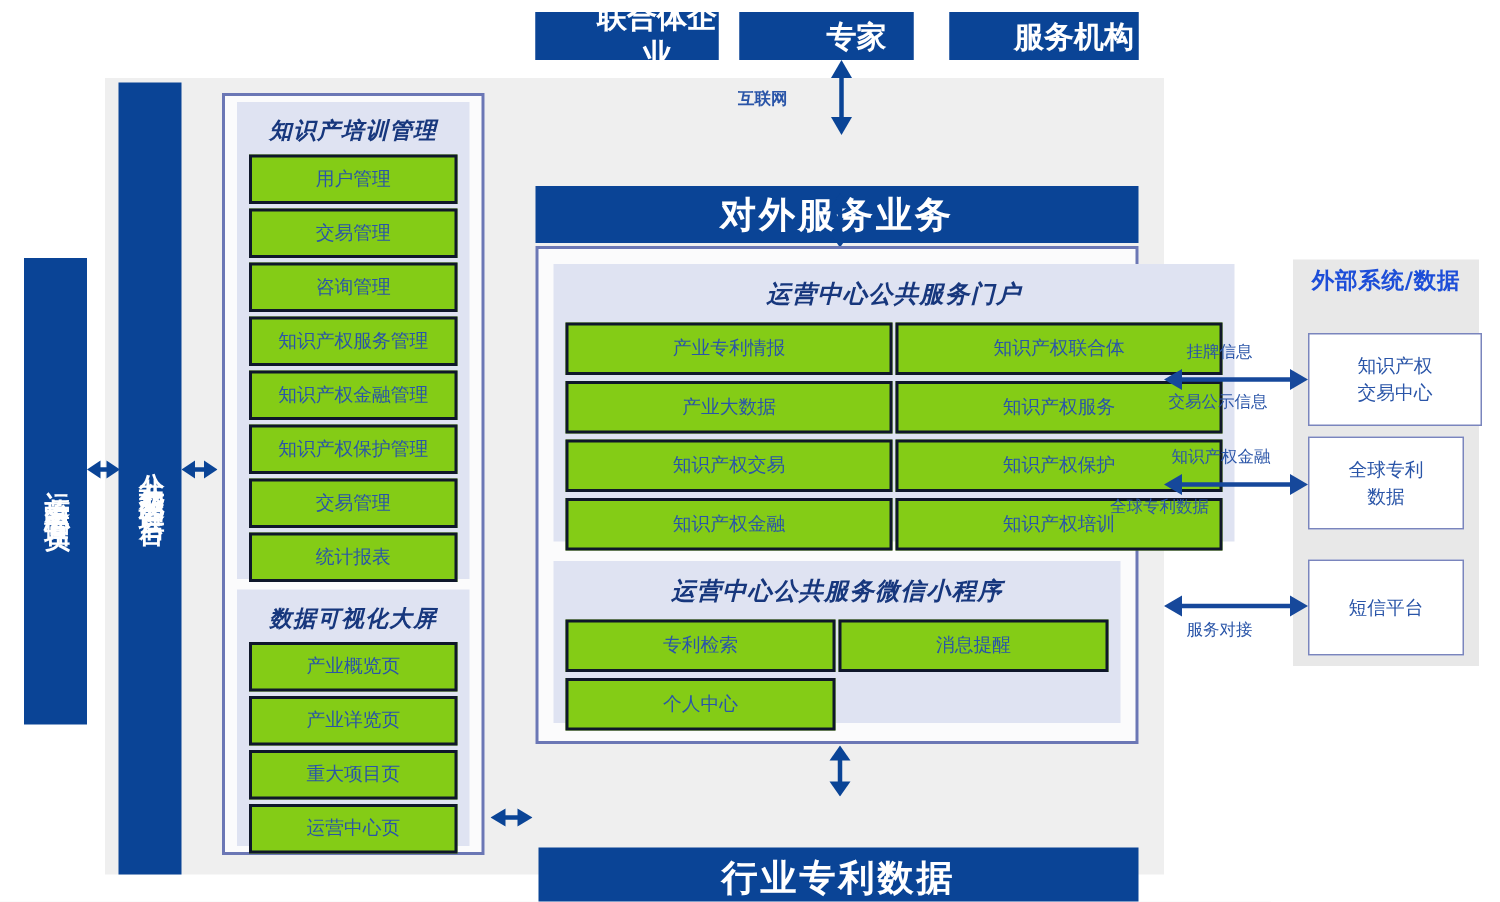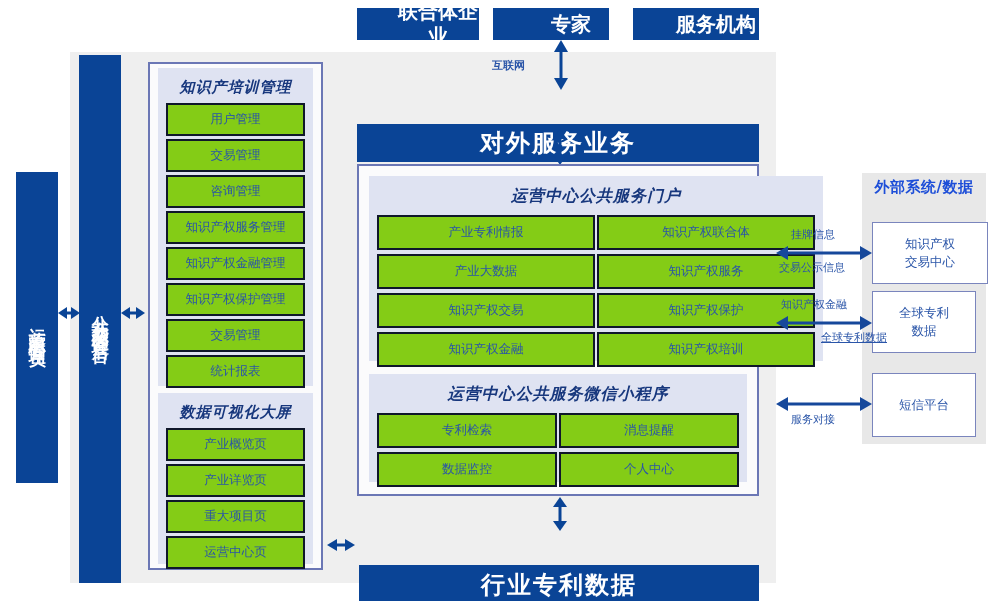--- a/index.html
+++ b/index.html
@@ -156,21 +156,20 @@
     <div class="cell">知识产权金融</div>
     <div class="cell">知识产权培训</div>
   </div>
 </div>
 
 <div class="abs group" style="left:369px;top:374px;width:378px;height:108px;">
   <div class="group-title" style="font-size:16px;padding-bottom:8px;">运营中心公共服务微信小程序</div>
   <div class="grid2">
     <div class="cell">专利检索</div>
     <div class="cell">消息提醒</div>
-    <div class="cell">数据监控</div>
     <div class="cell">个人中心</div>
   </div>
 </div>
 
 <svg class="abs" style="left:549px;top:497px;width:22px;height:34px;" viewBox="0 0 22 34">
   <line x1="11" y1="5" x2="11" y2="29" stroke="#0a4496" stroke-width="3"></line>
   <polygon points="11,0 4,10 18,10" fill="#0a4496"></polygon>
   <polygon points="11,34 4,24 18,24" fill="#0a4496"></polygon>
 </svg>
 
@@ -199,20 +198,20 @@
 </svg>
 <div class="arrow-label lbl-plain" style="left:791px;top:227px;">挂牌信息</div>
 <div class="arrow-label lbl-plain" style="left:779px;top:260px;text-align:right;">交易公示信息</div>
 
 <svg class="abs" style="left:776px;top:313px;width:96px;height:20px;" viewBox="0 0 96 20">
   <line x1="8" y1="10" x2="88" y2="10" stroke="#16489b" stroke-width="3"></line>
   <polygon points="0,10 12,3 12,17" fill="#16489b"></polygon>
   <polygon points="96,10 84,3 84,17" fill="#16489b"></polygon>
 </svg>
 <div class="arrow-label lbl-plain" style="left:781px;top:297px;">知识产权金融</div>
-<div class="arrow-label lbl-plain" style="left:821px;top:330px;text-decoration:underline;">全球专利数据</div>
+<div class="arrow-label lbl-plain" style="left:740px;top:330px;">全球专利数据</div>
 
 <svg class="abs" style="left:776px;top:394px;width:96px;height:20px;" viewBox="0 0 96 20">
   <line x1="8" y1="10" x2="88" y2="10" stroke="#16489b" stroke-width="3"></line>
   <polygon points="0,10 12,3 12,17" fill="#16489b"></polygon>
   <polygon points="96,10 84,3 84,17" fill="#16489b"></polygon>
 </svg>
 <div class="arrow-label lbl-plain" style="left:791px;top:412px;">服务对接</div>
 
 </body></html>

